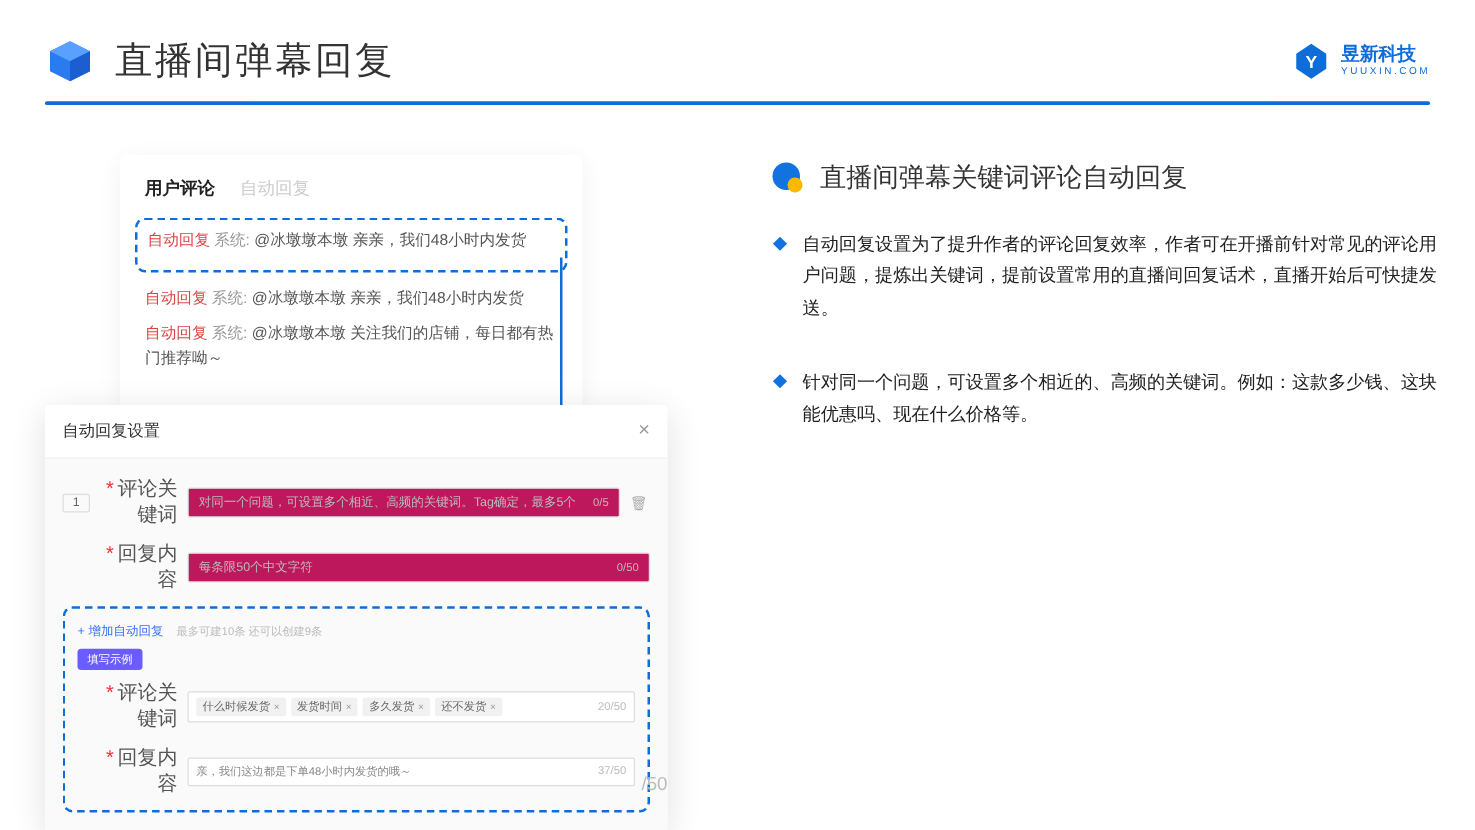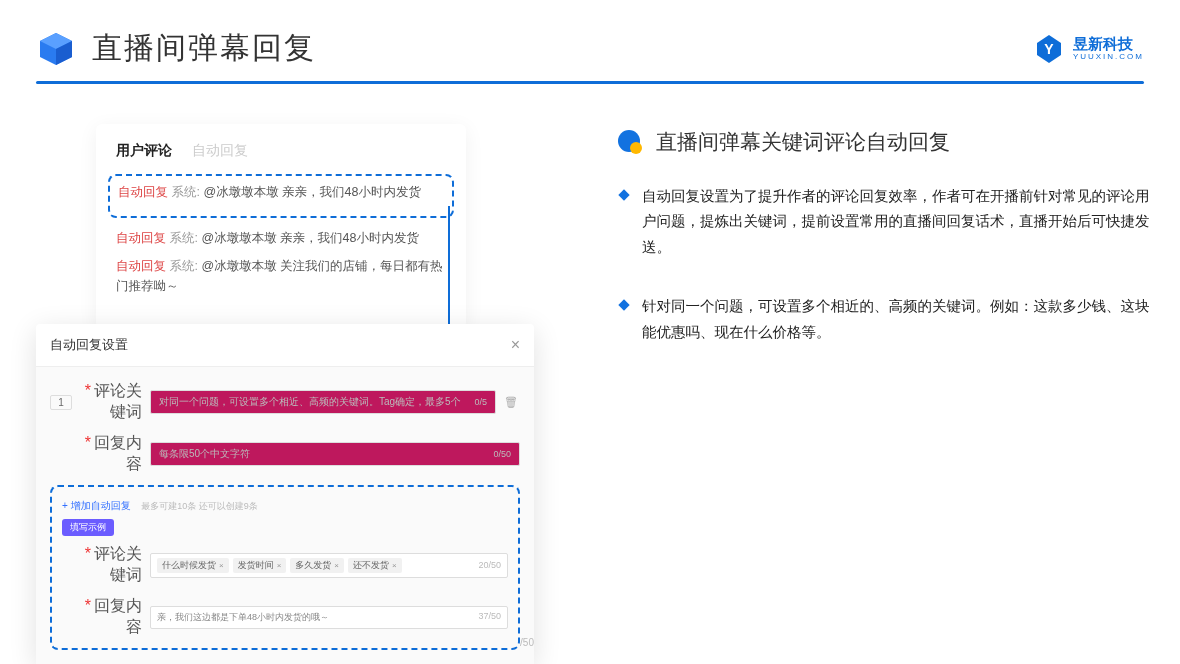--- a/index.html
+++ b/index.html
@@ -52,21 +52,21 @@
 .add-link::before { content: "+"; margin-right: 3px; }
 .add-hint { font-size: 9px; color: #bbb; margin-left: 6px; }
 .example-badge { display: inline-block; background: #6b5cff; color: #fff; font-size: 9px; padding: 2px 8px; border-radius: 3px; margin: 6px 0 8px 0; }
 .chips { flex: 1; display: flex; align-items: center; flex-wrap: wrap; border: 1px solid #ddd; border-radius: 2px; padding: 2px 6px; background: #fff; margin-left: 8px; min-height: 22px; }
 .chip { font-size: 9px; color: #666; background: #f1f1f1; border-radius: 2px; padding: 1px 5px; margin: 2px 4px 2px 0; display: inline-flex; align-items: center; }
 .chip .x { margin-left: 3px; color: #999; font-size: 8px; }
 .chips .count { margin-left: auto; font-size: 9px; color: #bbb; }
 .example-text { font-size: 9px; color: #888; flex: 1; border: 1px solid #ddd; border-radius: 2px; padding: 4px 6px; background: #fff; margin-left: 8px; display: flex; gap: 22px; }
 .example-text .txt { flex: 1; }
 .example-text .count { font-size: 9px; color: #bbb; }
-.extra-count { position: absolute; right: -16px; bottom: 0; font-size: 10px; color: #bbb; }
+.extra-count { position: absolute; right: -16px; bottom: 12px; font-size: 15px; color: #bbb; }
 
 
 .section-head { display: flex; align-items: center; margin-bottom: 28px; }
 .section-icon { width: 28px; height: 28px; margin-right: 12px; position: relative; }
 .section-title { font-size: 21px; font-weight: 500; color: #333; }
 .bullets { list-style: none; padding-left: 4px; }
 .bullet { display: flex; align-items: flex-start; margin-bottom: 34px; }
 .bullet-diamond { width: 8px; height: 8px; background: #1272e0; transform: rotate(45deg); margin: 7px 14px 0 0; flex-shrink: 0; }
 .bullet-text { font-size: 14.5px; line-height: 1.75; color: #222; }
 

